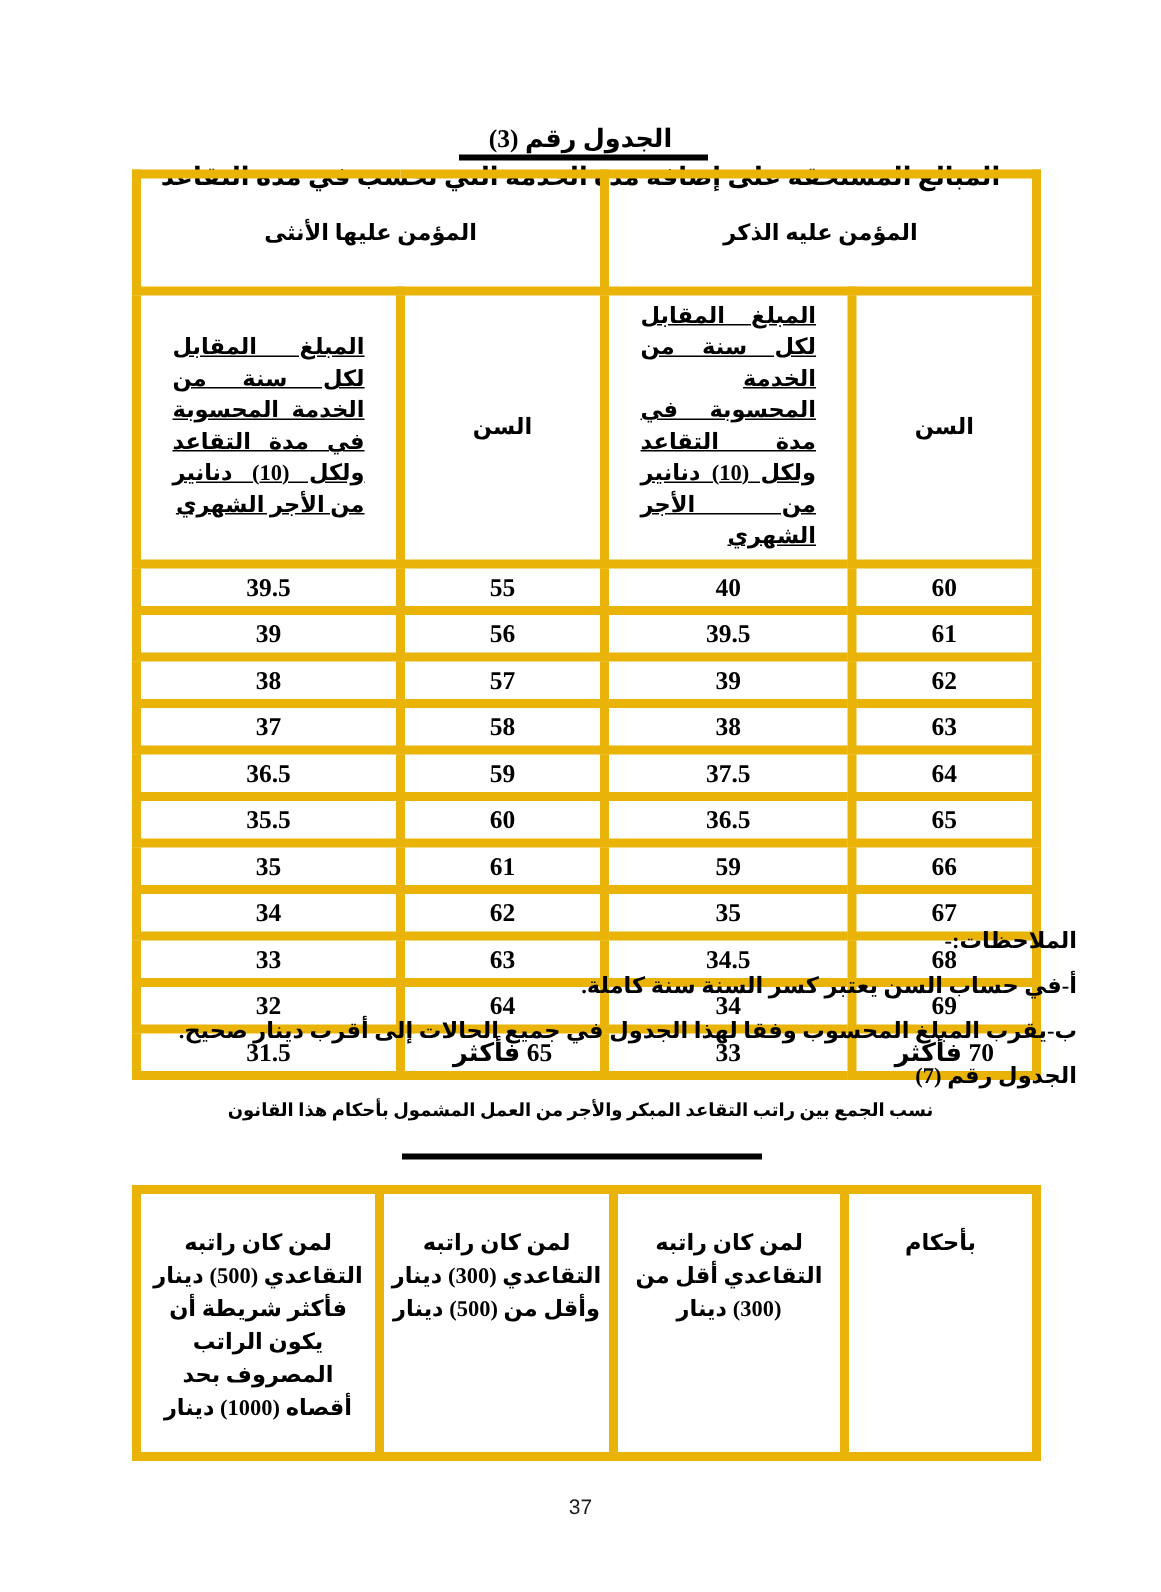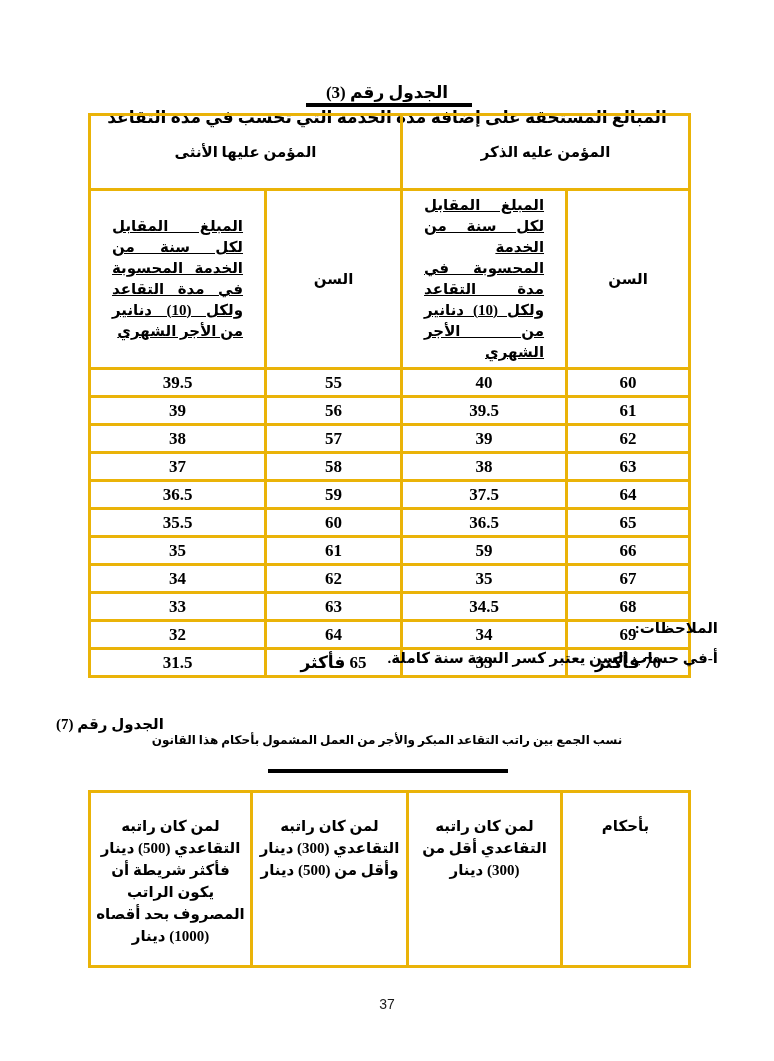--- a/index.html
+++ b/index.html
@@ -8,32 +8,32 @@
     font-family:"Liberation Serif","DejaVu Sans",serif;
     color:#000;font-weight:bold;overflow:hidden;
   }
   .title-block{position:absolute;top:36px;left:0;width:774px;text-align:center;
     font-size:17px;line-height:25px;margin-top:44px;}
   .sep{position:absolute;background:#000;height:4px;}
   .sep1{top:103px;left:306px;width:166px;}
   .sep2{top:769px;left:268px;width:240px;}
 
   table{border-collapse:collapse;table-layout:fixed;}
-  td,th{border:3px solid #eab308;padding:2px 5px;}
+  td,th{border:6px solid #eab308;padding:2px 5px;}
 
   .table3{position:absolute;top:113px;left:88px;width:600px;}
   .table3 .group-row td{height:68px;text-align:center;vertical-align:middle;font-size:15px;}
   .table3 .head-row td{height:144px;vertical-align:middle;font-size:15px;line-height:21px;}
   .table3 .head-age{text-align:center;}
   .table3 .head-amount{text-align:justify;text-align-last:right;padding:4px 21px;text-decoration:underline;}
   .table3 .data-row td{height:21px;text-align:center;vertical-align:middle;
     font-size:17px;line-height:21px;}
 
   .notes{position:absolute;top:613px;left:56px;width:662px;font-size:15px;line-height:30px;text-align:right;}
-  .notes .t7title{text-align:left;margin-top:36px;}
+  .notes .t7title{text-align:right;}
 
   .t7subtitle{position:absolute;top:733px;left:0;width:774px;text-align:center;font-size:12px;}
 
   .table7{position:absolute;top:790px;left:88px;width:600px;}
   .table7 td{height:148px;vertical-align:top;text-align:center;font-size:15px;line-height:22px;padding-top:22px;}
 
   .page-number{position:absolute;top:996px;left:0;width:774px;text-align:center;
     font-family:"Liberation Sans","DejaVu Sans",sans-serif;font-weight:normal;font-size:14px;color:#1a1a1a;}
 </style>
 </head>
@@ -129,20 +129,21 @@
       <td>33</td>
       <td>65 فأكثر</td>
       <td>31.5</td>
     </tr>
   </tbody>
 </table>
 
 <div class="notes">
   <div>الملاحظات:-</div>
   <div>أ-في حساب السن يعتبر كسر السنة سنة كاملة.</div>
+  <div>ب-يقرب المبلغ المحسوب وفقا لهذا الجدول في جميع الحالات إلى أقرب دينار صحيح.</div>
   <div class="t7title">الجدول رقم (7)</div>
 </div>
 
 <div class="t7subtitle">نسب الجمع بين راتب التقاعد المبكر والأجر من العمل المشمول بأحكام هذا القانون</div>
 
 <div class="sep sep2"></div>
 
 <table class="table7" dir="rtl">
   <colgroup>
     <col style="width:128px">

